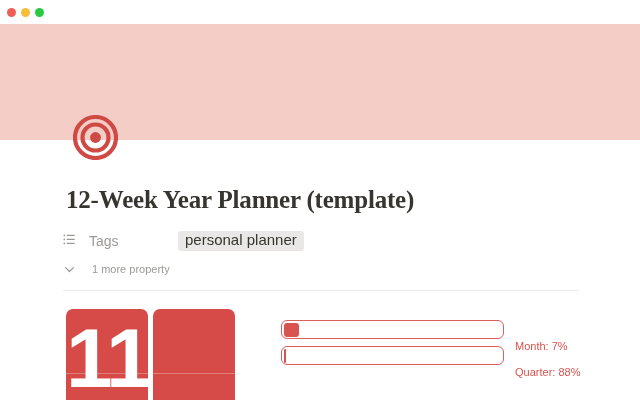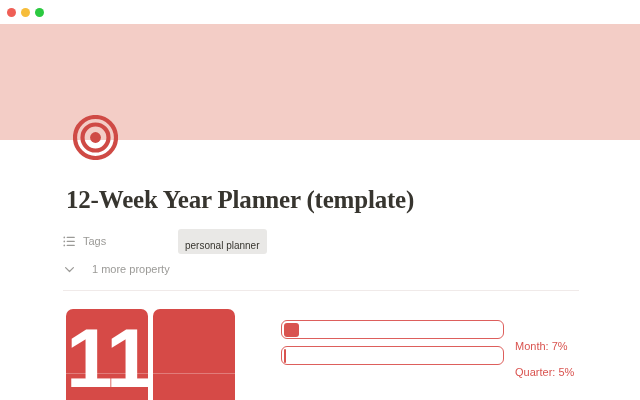--- a/index.html
+++ b/index.html
@@ -48,32 +48,32 @@
     color:#37352f;
     white-space:nowrap;
   }
 
   .props { position:absolute; left:63px; top:231px; width:520px; }
   .prop-row {
     display:flex; align-items:center;
     height:20px; margin-bottom:8px;
   }
   .prop-key {
-    display:flex; align-items:center; gap:7px;
+    display:flex; align-items:flex-start; gap:13px;
     width:115px; flex:0 0 115px;
-    color:#9b9a97; font-size:11px;
+    color:#9b9a97; font-size:14px;
   }
   .prop-key .ico { width:13px; height:13px; display:block; flex:0 0 13px; }
   .prop-key .ico svg { display:block; }
   .prop-val { display:flex; align-items:center; }
   .chip {
     display:inline-block;
     background:#e9e8e6; color:#37352f;
-    font-size:10px;
-    padding:11px 7px 3px;
+    font-size:15px;
+    padding:0 7px 3px;
     border-radius:3px;
     white-space:nowrap;
   }
   .more-row {
     display:flex; align-items:center; gap:16px;
     height:20px; margin-top:6px;
     color:#9b9a97; font-size:11px;
   }
   .more-row .ico { width:13px; height:13px; flex:0 0 13px; }
   .more-row .ico svg { display:block; }
@@ -213,19 +213,19 @@
       <div class="bar-track">
         <div class="bar-fill" style="width: calc(7% - 0.21px);"></div>
       </div>
       <div class="bar-label">Month: 7%</div>
     </div>
 
     <div class="progress-row">
       <div class="bar-track">
         <div class="bar-fill" style="width: calc(1% - 0.03px);"></div>
       </div>
-      <div class="bar-label">Quarter: 5%</div>
+      <div class="bar-label">Quarter: 88%</div>
     </div>
 
 
   </div>
 
 </div>
 
 </body></html>

